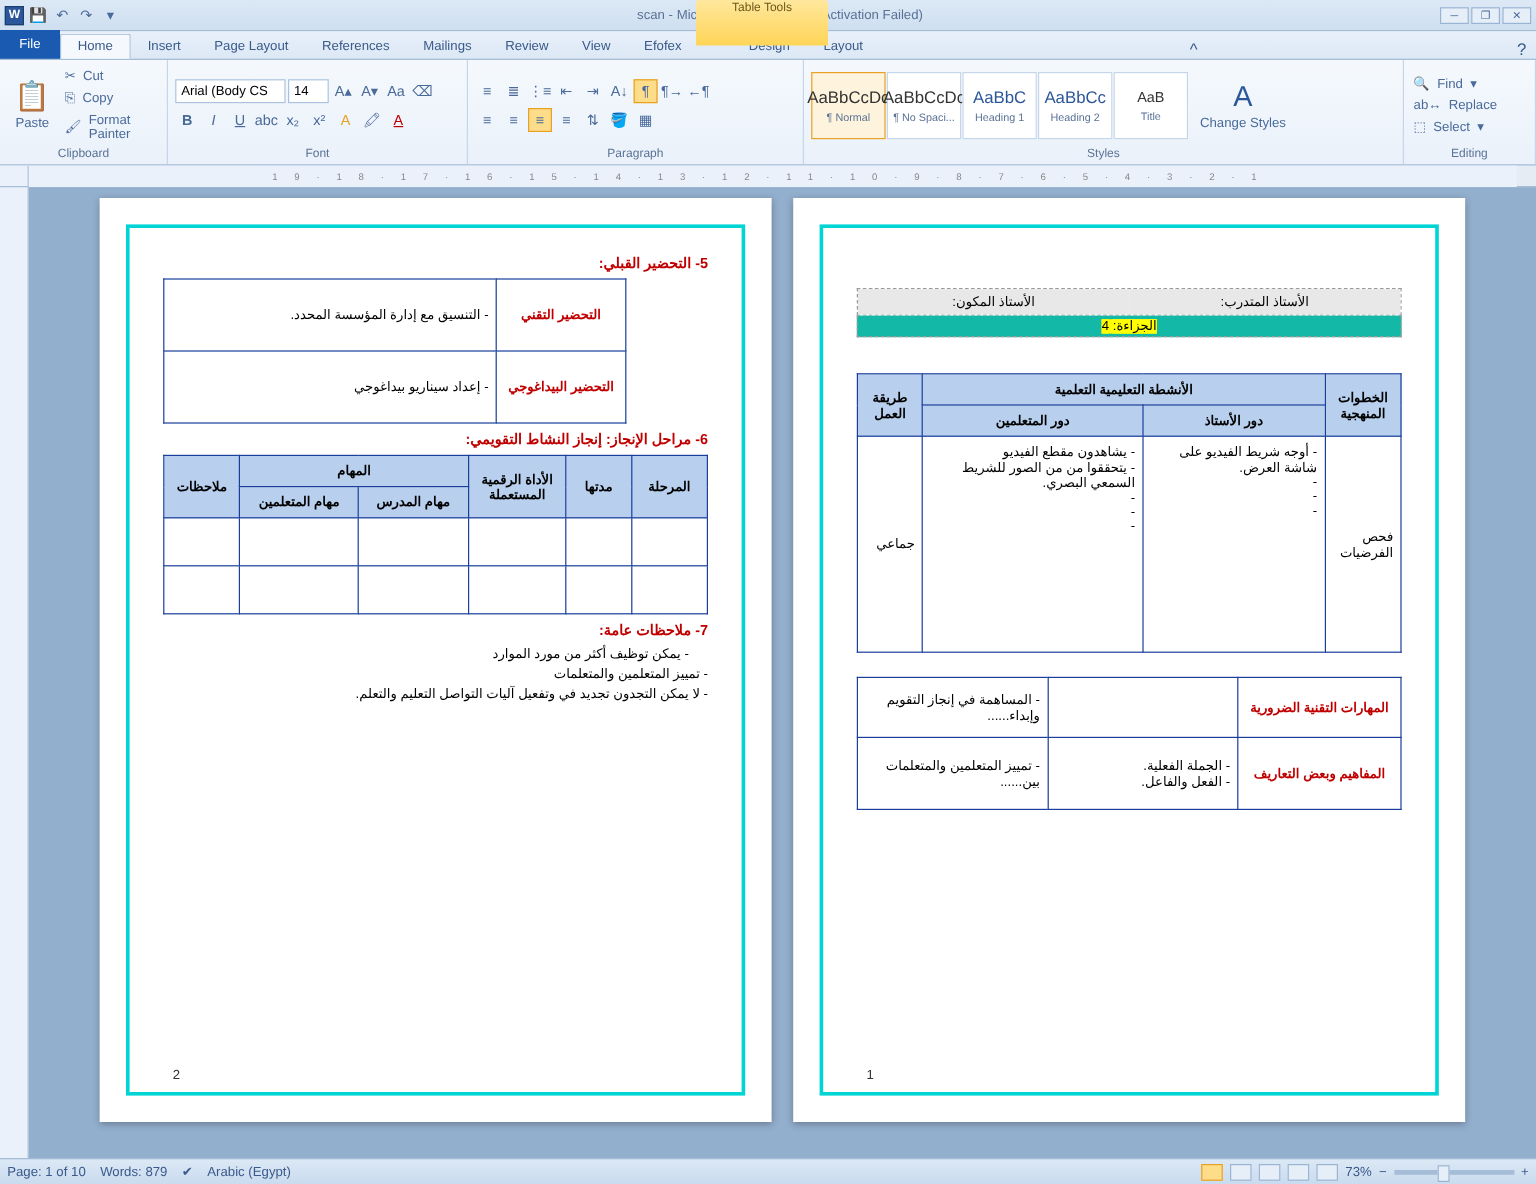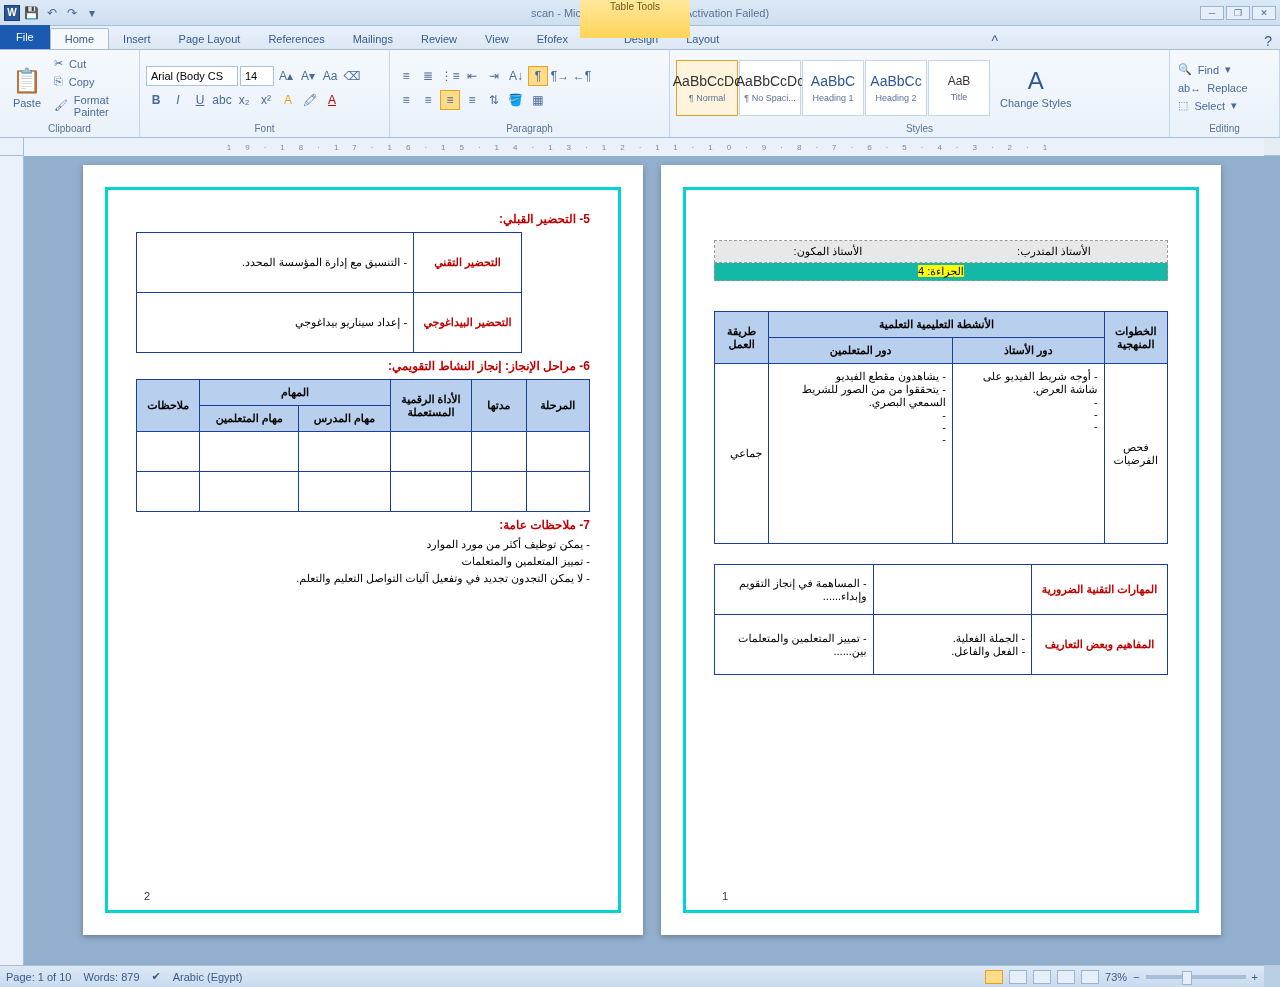--- a/index.html
+++ b/index.html
@@ -35,21 +35,21 @@
 .stylebox.active{border:1px solid #e8a124;background:#fef4dd}
 .stylebox .sample{font-size:14px;color:#333;margin-bottom:4px}
 .rulerbar{height:18px;background:#e6ecf3;border-bottom:1px solid #a6bdd8;display:flex}
 .rulercorner{width:24px;border-right:1px solid #a6bdd8;background:#eaf1fa}
 .workspace{position:absolute;top:156px;left:0;right:0;bottom:22px;background:#93afce;display:flex}
 .vruler{width:24px;background:#eaf1fa;border-right:1px solid #a6bdd8}
 .docarea{flex:1;overflow:auto;display:flex;gap:18px;padding:9px 20px;justify-content:center}
 .hruler{position:absolute;top:138px;left:24px;right:16px;height:18px;background:#eaf1fa;display:flex;align-items:center;justify-content:center;font-size:8px;color:#888;letter-spacing:14px;overflow:hidden}
 .page{width:560px;height:770px;background:#fff;box-shadow:0 2px 6px rgba(0,0,0,.3);padding:22px;position:relative}
 .pageborder{border:3px solid #00d4d4;height:100%;padding:16px 28px;position:relative}
-.statusbar{position:absolute;bottom:0;left:0;right:16px;height:22px;background:linear-gradient(#dce8f5,#c9dbef);border-top:1px solid #a6bdd8;display:flex;align-items:center;font-size:11px;color:#3a5a8a;padding:0 6px;gap:12px}
+.statusbar{position:absolute;bottom:0;left:0;right:0;height:22px;background:linear-gradient(#dce8f5,#c9dbef);border-top:1px solid #a6bdd8;display:flex;align-items:center;font-size:11px;color:#3a5a8a;padding:0 6px;gap:12px}
 .statusbar .right{margin-left:auto;display:flex;gap:6px;align-items:center}
 .viewbtn{width:18px;height:14px;border:1px solid #9ab4d4;background:#e6eef8}
 .viewbtn.active{background:#fddc8a;border-color:#e8a124}
 .zoomslider{width:100px;height:4px;background:#a6bdd8;position:relative}
 .zoomslider::after{content:"";position:absolute;left:36px;top:-4px;width:8px;height:12px;background:#e6eef8;border:1px solid #9ab4d4}
 
 .ar{direction:rtl;text-align:right;font-family:"Traditional Arabic",Arial}
 .redhead{color:#c00000;font-weight:bold;font-size:12px;margin:6px 0}
 table.doc{border-collapse:collapse;width:100%;font-size:11px}
 table.doc td,table.doc th{border:1.5px solid #1a3e9c;padding:6px;vertical-align:middle}
@@ -266,21 +266,21 @@
                 <td style="height:40px"></td>
                 <td></td>
                 <td></td>
                 <td></td>
                 <td></td>
                 <td></td>
               </tr>
       </tbody>
           </table>
       <div class="redhead">7- ملاحظات عامة:</div>
-      <div style="font-size:11px;margin:4px 0">- يمكن توظيف أكثر من مورد الموارد</div>
+      <div style="font-size:11px;margin:4px 16px">- يمكن توظيف أكثر من مورد الموارد</div>
       <div style="font-size:11px;margin:4px 0">- تمييز المتعلمين والمتعلمات</div>
       <div style="font-size:11px;margin:4px 0">- لا يمكن التجدون تجديد في وتفعيل آليات التواصل التعليم والتعلم.</div>
       <div class="pgnum" style="left:36px">2</div>
     </div>
       </div>
 
     <div class="page">
         <div class="pageborder ar">
       <div style="height:34px"></div>
       <div class="topheader">
@@ -294,21 +294,21 @@
               <tr>
           <td class="bluehdr" rowspan="2" style="width:14%">الخطوات المنهجية</td>
           <td class="bluehdr" colspan="2">الأنشطة التعليمية التعلمية</td>
           <td class="bluehdr" rowspan="2" style="width:12%">طريقة العمل</td>
         </tr>
         <tr>
           <td class="bluehdr">دور الأستاذ</td>
           <td class="bluehdr">دور المتعلمين</td>
         </tr>
         <tr>
-          <td style="text-align:center;height:180px">فحص الفرضيات</td>
+          <td style="text-align:right;height:180px">فحص الفرضيات</td>
           <td style="white-space:pre-line;vertical-align:top">- أوجه شريط الفيديو على شاشة العرض.
 -
 -
 -</td>
           <td style="white-space:pre-line;vertical-align:top">- يشاهدون مقطع الفيديو
 - يتحققوا من من الصور للشريط السمعي البصري.
 -
 -
 -</td>
           <td style="text-align:right">جماعي</td>

